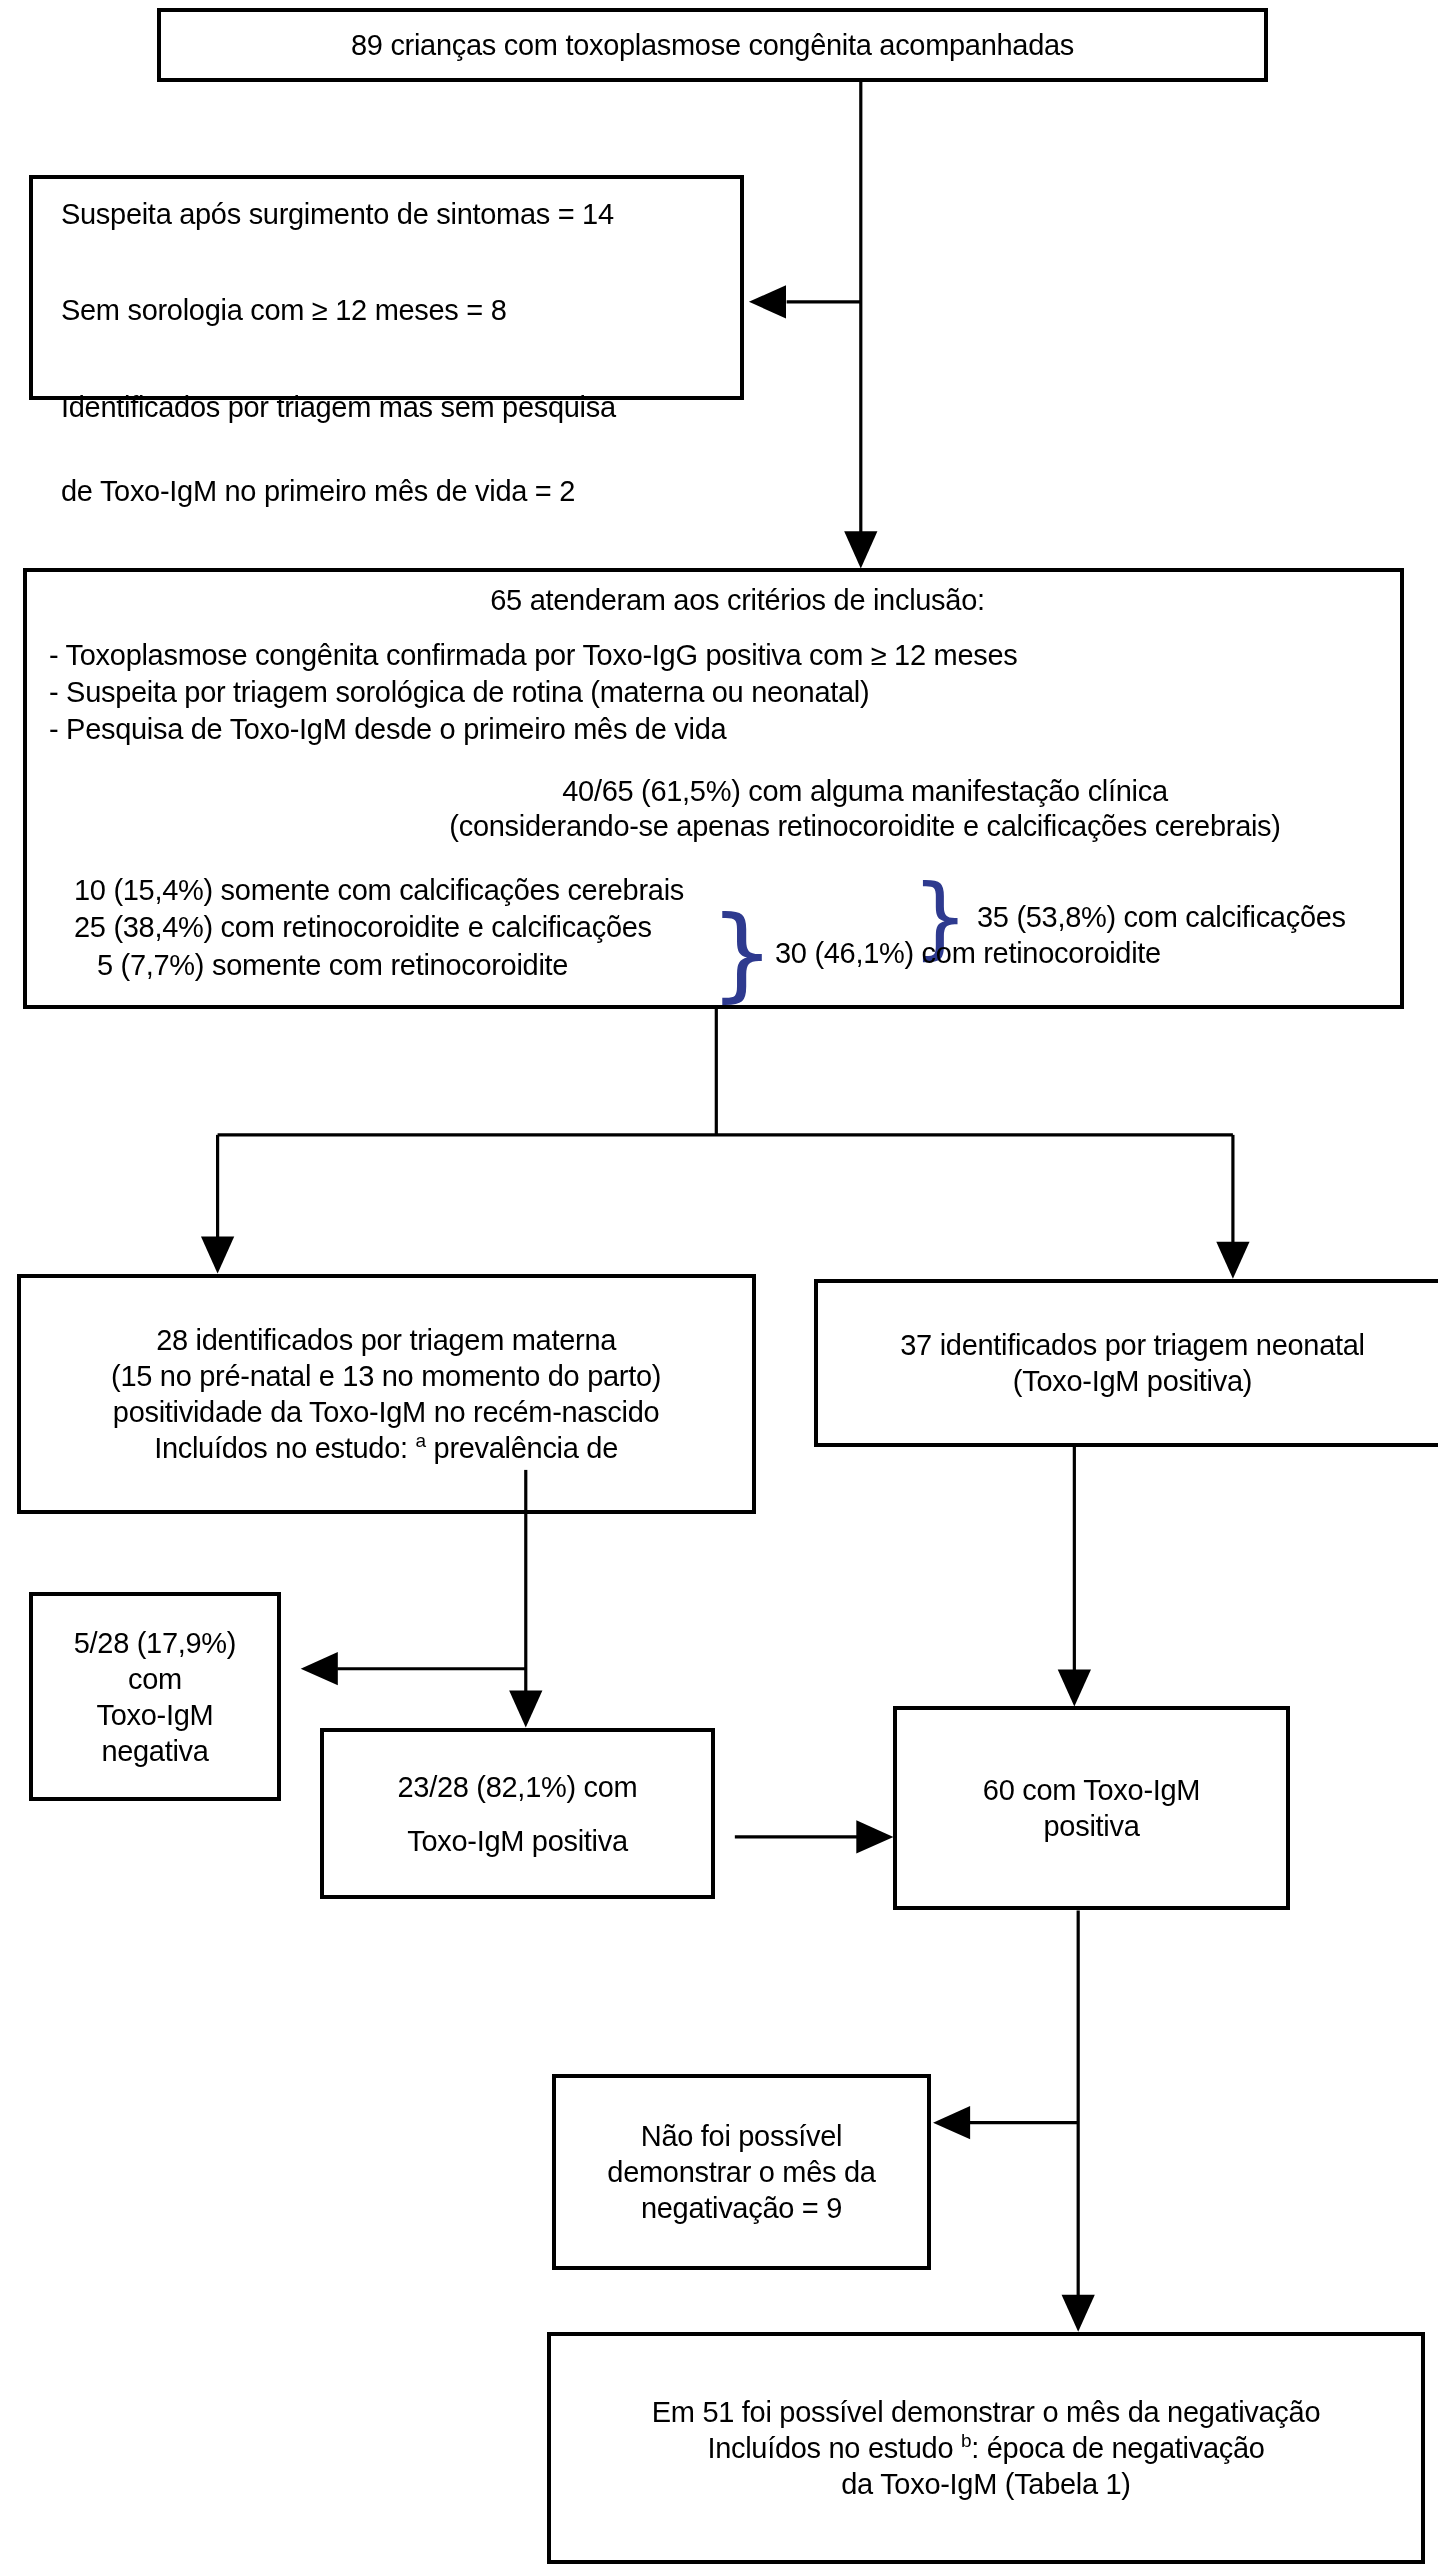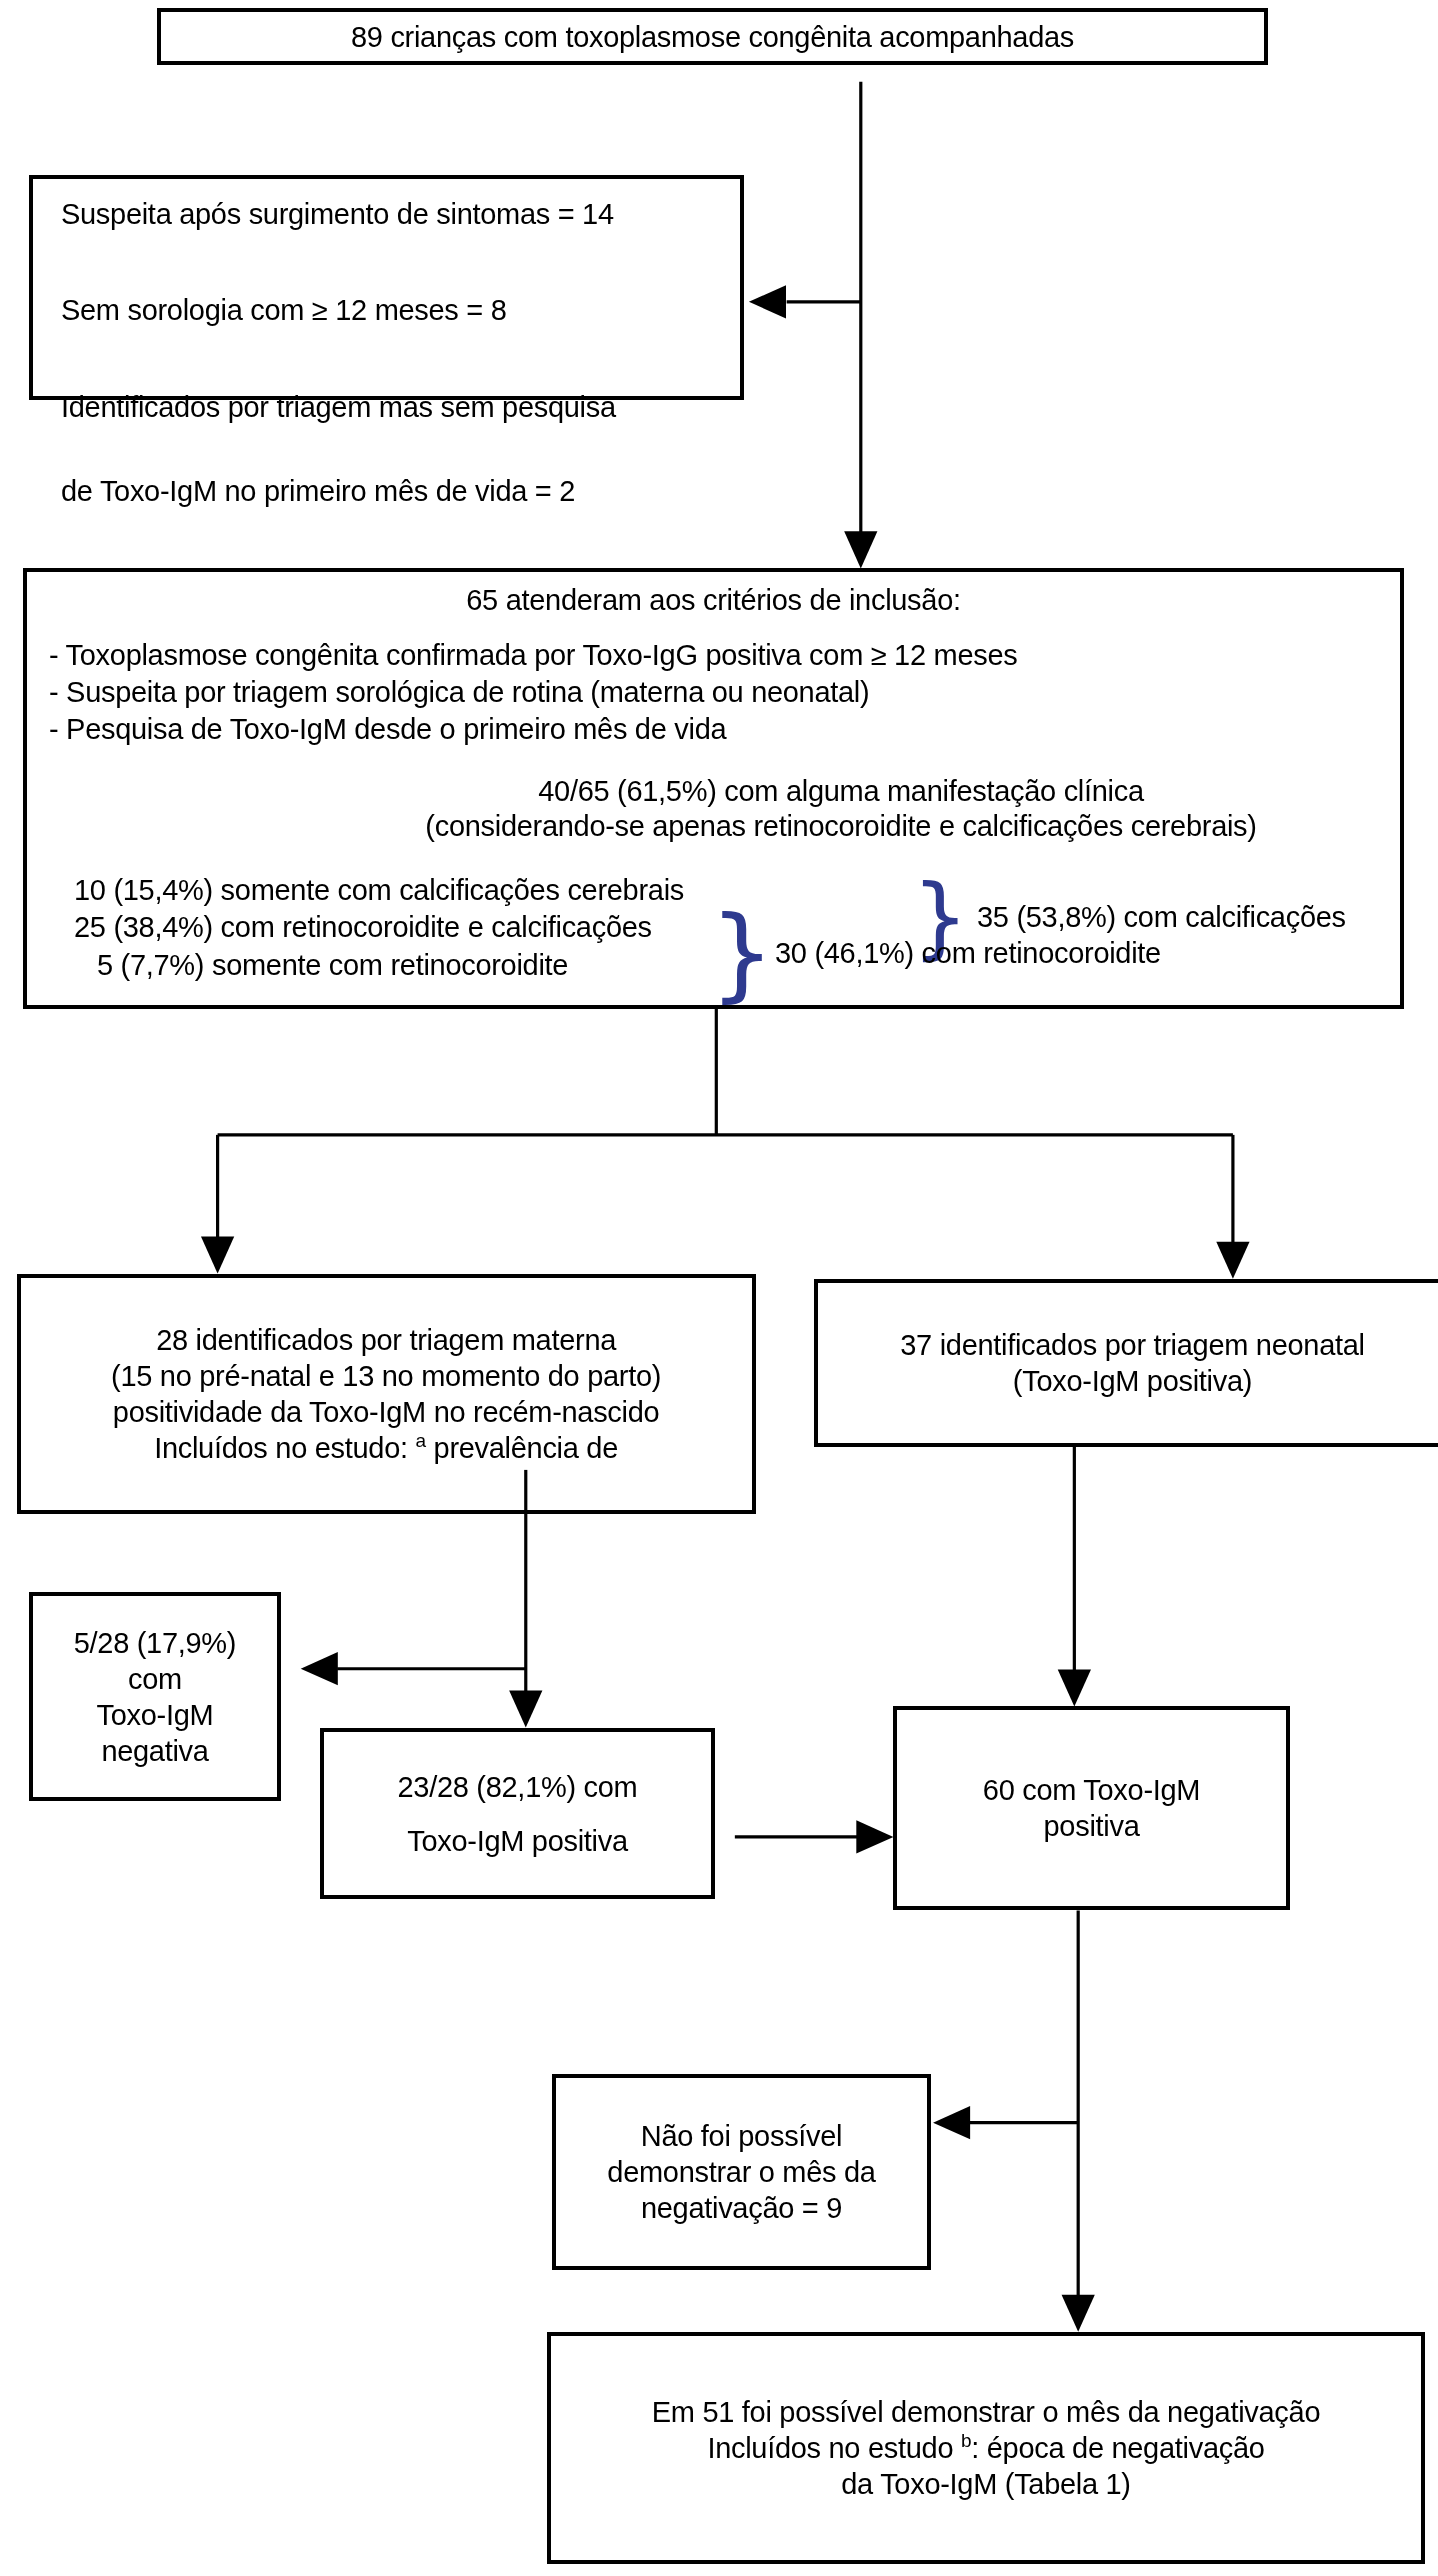--- a/index.html
+++ b/index.html
@@ -17,21 +17,21 @@
     border:4.5px solid #000;
     box-sizing:border-box;
     background:transparent;
     display:flex;flex-direction:column;
     align-items:center;justify-content:center;
     text-align:center;
     font-size:29px;line-height:36px;
   }
   .fbox.leftalign{align-items:flex-start;justify-content:flex-start;text-align:left;gap:48px;}
   .absline{position:absolute;font-size:29px;line-height:35px;white-space:nowrap;}
-  .centerline{position:absolute;font-size:29px;line-height:35px;text-align:center;}
+  .centerline{position:absolute;font-size:29px;line-height:35px;text-align:center;padding-left:24px;}
   sup{font-size:19px;line-height:0;}
 </style>
 </head>
 <body>
 
 <div class="page">
 
   <svg class="overlay" width="1439" height="2576" viewBox="0 0 2250 4029">
     <g stroke="#000000" stroke-width="5" fill="none">
 
@@ -65,21 +65,21 @@
       <polygon points="1397,2873 1339,2847 1339,2899"></polygon>
       <polygon points="1686,3647 1660,3589 1712,3589"></polygon>
       <polygon points="1459,3320 1517,3294 1517,3346"></polygon>
     </g>
     <g fill="#2e3a8f" font-family="DejaVu Sans, sans-serif">
       <text x="1160" y="1545" font-size="160" text-anchor="middle">}</text>
       <text x="1470" y="1483" font-size="140" text-anchor="middle">}</text>
     </g>
   </svg>
 
-  <div class="fbox" style="left:157px;top:8.3px;width:1111px;height:57px;">
+  <div class="fbox" style="left:157px;top:8.3px;width:1111px;height:74px;">
     <div>89 crianças com toxoplasmose congênita acompanhadas</div>
   </div>
 
   <div class="fbox leftalign" style="left:29px;top:175px;width:715px;height:225px;padding:16.6px 0 0 28px;">
     <div class="exc" style="margin-bottom:12.8px;">Suspeita após surgimento de sintomas = 14</div>
     <div class="exc" style="margin-bottom:12.8px;">Sem sorologia com ≥ 12 meses = 8</div>
     <div class="exc">Identificados por triagem mas sem pesquisa</div>
     <div class="exc">de Toxo-IgM no primeiro mês de vida = 2</div>
   </div>
 

